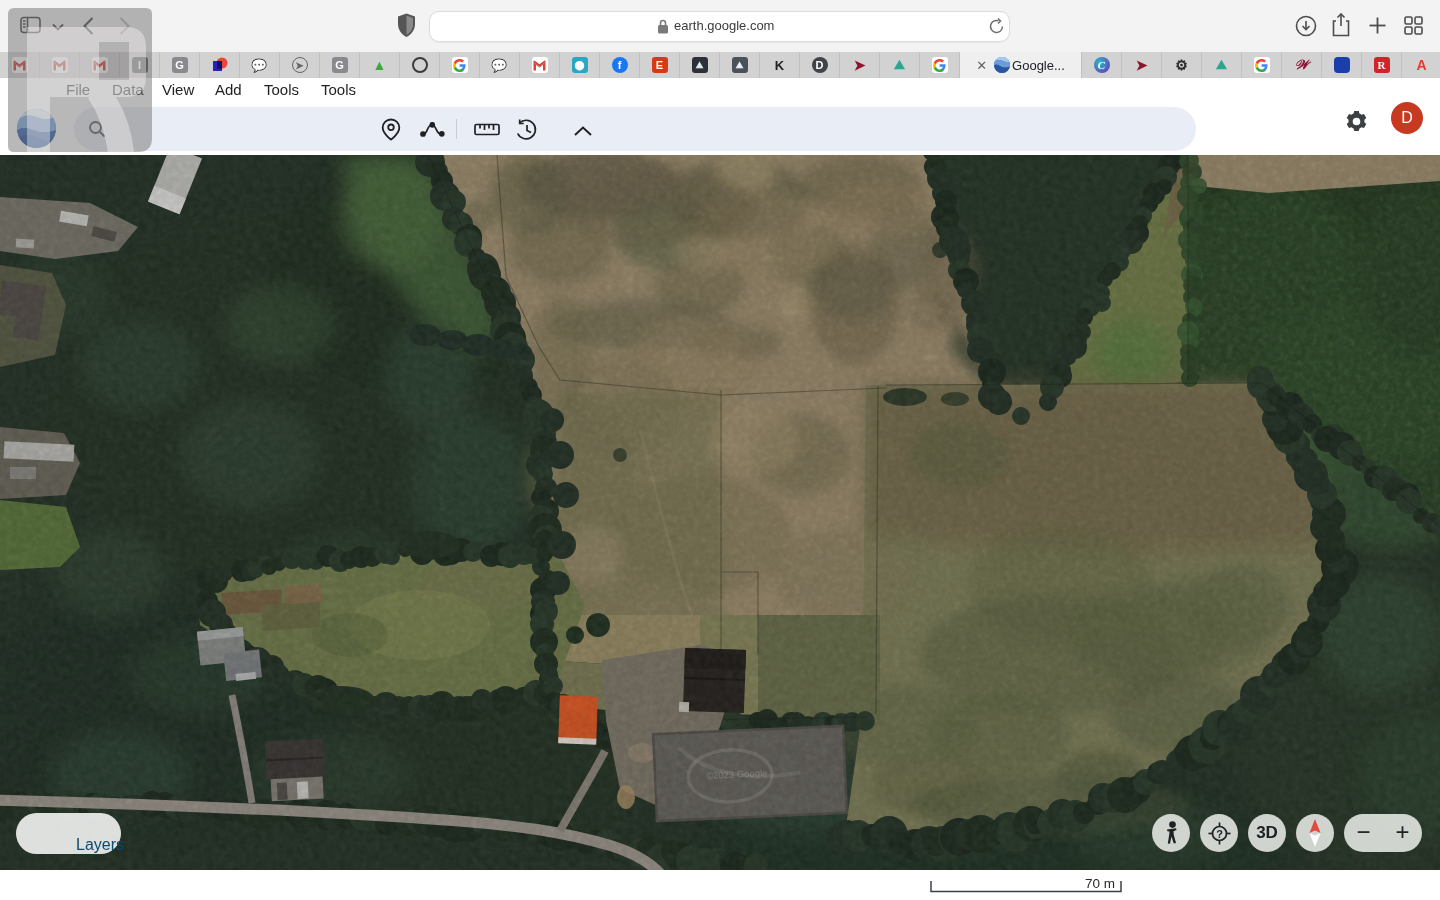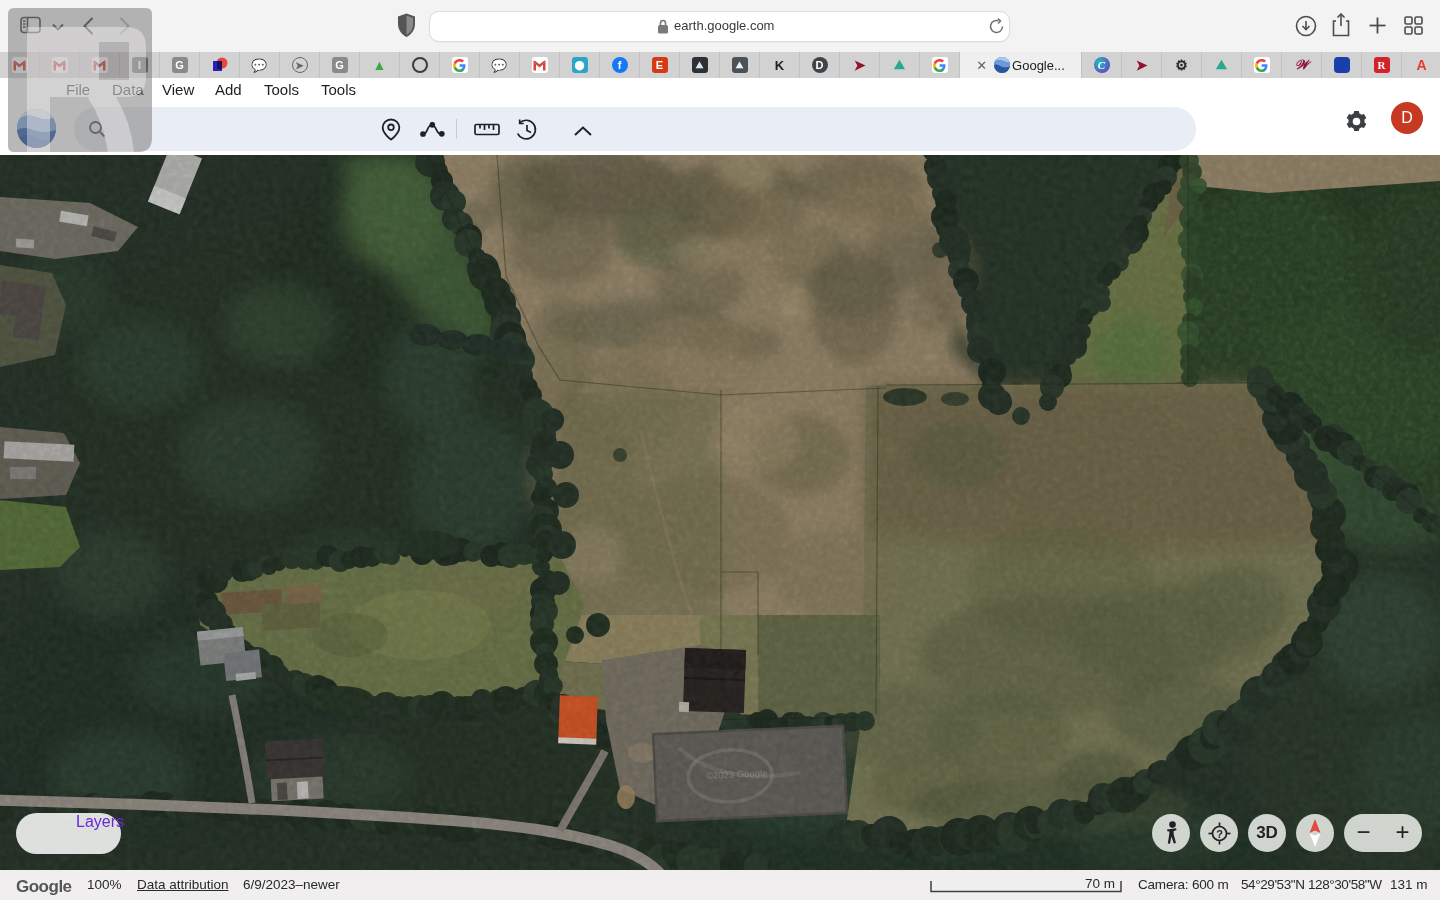--- a/index.html
+++ b/index.html
@@ -21,21 +21,21 @@
   #toolbar { position:absolute; left:0; top:103px; width:1440px; height:52px; background:#fff; }
   #tpill { position:absolute; left:74px; top:4px; width:1122px; height:44px; background:#e9edf6; border-radius:22px; }
   #searchpill { position:absolute; left:0px; top:0px; width:290px; height:44px; background:#fff; border-radius:22px; }
   #stext { position:absolute; left:48px; top:12px; font-size:17px; color:#93989e; }
   
   #map { position:absolute; left:0; top:155px; width:1440px; height:715px; background:#2a3a2c; }
   
   #statusbar { position:absolute; left:0; top:870px; width:1440px; height:30px; background:#f0eeee; font-size:14px; color:#27292b; }
   #statusbar .si { position:absolute; top:7px; }
   
-  #layersbtn { position:absolute; left:16px; top:813px; width:105px; height:41px; background:rgba(255,255,255,0.85); border-radius:21px; display:flex; align-items:flex-start; color:#6d28d9; font-size:16px;gap:32px; }
+  #layersbtn { position:absolute; left:16px; top:813px; width:105px; height:41px; background:rgba(255,255,255,0.85); border-radius:21px; display:flex; align-items:flex-end; color:#0c4a6e; font-size:16px;gap:32px; }
   .ctl { position:absolute; top:814px; width:38px; height:38px; border-radius:50%; background:rgba(224,227,221,0.92); display:flex; align-items:center; justify-content:center; color:#202124; }
   #zoomctl { position:absolute; left:1344px; top:814px; width:78px; height:38px; border-radius:19px; background:rgba(224,227,221,0.92); display:flex; align-items:center; justify-content:space-around; font-size:24px; color:#202124; }
   
   #wmtext { position:absolute; left:0px; top:156px; width:154px; height:42px; background:rgba(225,230,218,0.26); color:rgba(32,42,32,0.78); font-size:33px; letter-spacing:-1px; }
   #wmtext span { position:absolute; left:7px; top:3px; transform:scaleY(1.0); }
 </style>
 </head>
 <body>
 <div id="stage">
   <div id="titlebar">
@@ -996,29 +996,20 @@
       <ellipse cx="340" cy="545" rx="35" ry="14"></ellipse>
       <ellipse cx="905" cy="242" rx="22" ry="9" opacity="0.85"></ellipse>
       <ellipse cx="955" cy="244" rx="14" ry="7" opacity="0.7"></ellipse>
     </g>
 
     <rect x="0" y="0" width="1440" height="715" filter="url(#nz)" fill="#000" opacity="0.14"></rect>
     <rect x="0" y="0" width="1440" height="715" filter="url(#nz2)" fill="#000" opacity="0.08"></rect>
     <rect x="0" y="0" width="1440" height="715" filter="url(#nz3)" fill="#fff" opacity="0.07"></rect>
   </svg>
   </div>
-  <div id="statusbar">
-    <span class="si" style="left:16px;font-size:17px;font-weight:bold;color:#555;letter-spacing:-0.5px">Google</span>
-    <span class="si" style="left:87px;font-size:13.5px">100%</span>
-    <span class="si" style="left:137px;font-size:13.5px;text-decoration:underline">Data attribution</span>
-    <span class="si" style="left:243px;font-size:13.5px">6/9/2023–newer</span>
-    <span class="si" style="left:1138px;font-size:13.5px;letter-spacing:-0.2px">Camera: 600 m</span>
-    <span class="si" style="left:1241px;font-size:13.5px;letter-spacing:-0.4px">54°29'53"N 128°30'58"W</span>
-    <span class="si" style="left:1390px;font-size:13.5px">131 m</span>
-  </div>
   <div id="layersbtn">
     <svg style="margin-left:18px" width="20" height="20" viewBox="0 0 20 20" fill="none" stroke="#202124" stroke-width="1.7">
       <path d="M10 2 L18 7 L10 12 L2 7 Z"></path>
       <path d="M2.5 11.5 L10 16 L17.5 11.5"></path>
     </svg>
     <span style="margin-left:10px">Layers</span>
   </div>
   <div class="ctl" style="left:1152px">
     <svg width="17" height="24" viewBox="0 0 17 24" fill="#202124">
       <circle cx="9.5" cy="3.6" r="3.3"></circle>

